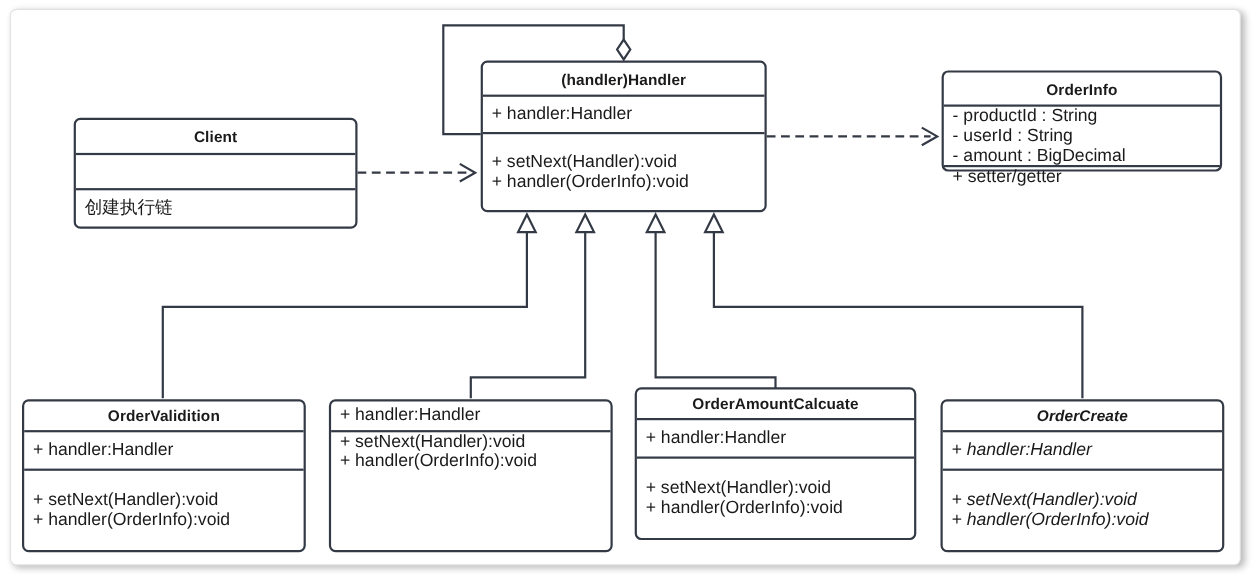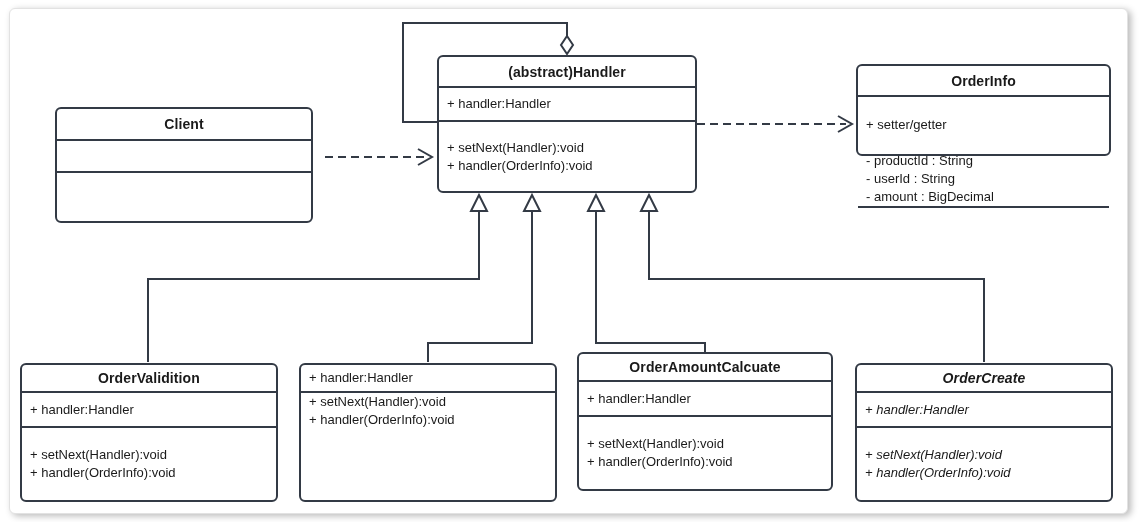--- a/index.html
+++ b/index.html
@@ -25,21 +25,21 @@
     position: absolute; display: grid;
     background: #ffffff;
     border: 2px solid var(--stroke, #333a45); border-radius: 6px;
   }
   .sec { display: flex; flex-direction: column; justify-content: center; }
   .sec.bordered { border-bottom: 2px solid var(--stroke, #333a45); }
   .uml-title {
     align-items: center; font-weight: bold; font-size: 14px;
     letter-spacing: 0.1px;
   }
-  .member { font-size: 13px; line-height: 18px; padding-left: 8px; padding-right: 12px; }
+  .member { font-size: 16px; line-height: 18px; padding-left: 8px; padding-right: 12px; }
 </style>
 </head>
 <body>
 
 <div class="canvas">
   <div class="card"></div>
 
   <svg class="wires" viewBox="0 0 1139 522">
 
     <g>
@@ -71,45 +71,48 @@
       <polyline class="wire" points="705,362 705,343 596,343 596,211"></polyline>
       <polygon class="hollow" points="596,195 588,211 604,211"></polygon>
     </g>
 
     <g>
       <polyline class="wire" points="984,362 984,279 649,279 649,211"></polyline>
       <polygon class="hollow" points="649,195 641,211 657,211"></polygon>
     </g>
   </svg>
 
-  <div class="uml-class" style="left:55px; top:107px; width:258px; height:116px; grid-template-rows:32px 32px auto;">
+  <div class="uml-class" style="left:67px; top:107px; width:258px; height:101px; grid-template-rows:32px 32px auto;">
     <div class="sec uml-title bordered">Client</div>
     <div class="sec bordered"></div>
+    <div class="sec">
+      <div class="member">创建执行链</div>
+    </div>
   </div>
 
   <div class="uml-class" style="left:437px; top:55px; width:260px; height:138px; grid-template-rows:31px 34px auto;">
-    <div class="sec uml-title bordered">(abstract)Handler</div>
+    <div class="sec uml-title bordered">(handler)Handler</div>
     <div class="sec bordered">
       <div class="member">+ handler:Handler</div>
     </div>
     <div class="sec">
       <div class="member">+ setNext(Handler):void</div>
       <div class="member">+ handler(OrderInfo):void</div>
     </div>
   </div>
 
   <div class="uml-class" style="left:856px; top:64px; width:255px; height:92px; grid-template-rows:31px 55px auto;">
     <div class="sec uml-title bordered">OrderInfo</div>
-    <div class="sec">
-      <div class="member">+ setter/getter</div>
-    </div>
     <div class="sec bordered">
       <div class="member">- productId : String</div>
       <div class="member">- userId : String</div>
       <div class="member">- amount : BigDecimal</div>
+    </div>
+    <div class="sec">
+      <div class="member">+ setter/getter</div>
     </div>
   </div>
 
   <div class="uml-class" style="left:20px; top:363px; width:258px; height:139px; grid-template-rows:28px 35px auto;">
     <div class="sec uml-title bordered">OrderValidition</div>
     <div class="sec bordered">
       <div class="member">+ handler:Handler</div>
     </div>
     <div class="sec">
       <div class="member">+ setNext(Handler):void</div>

